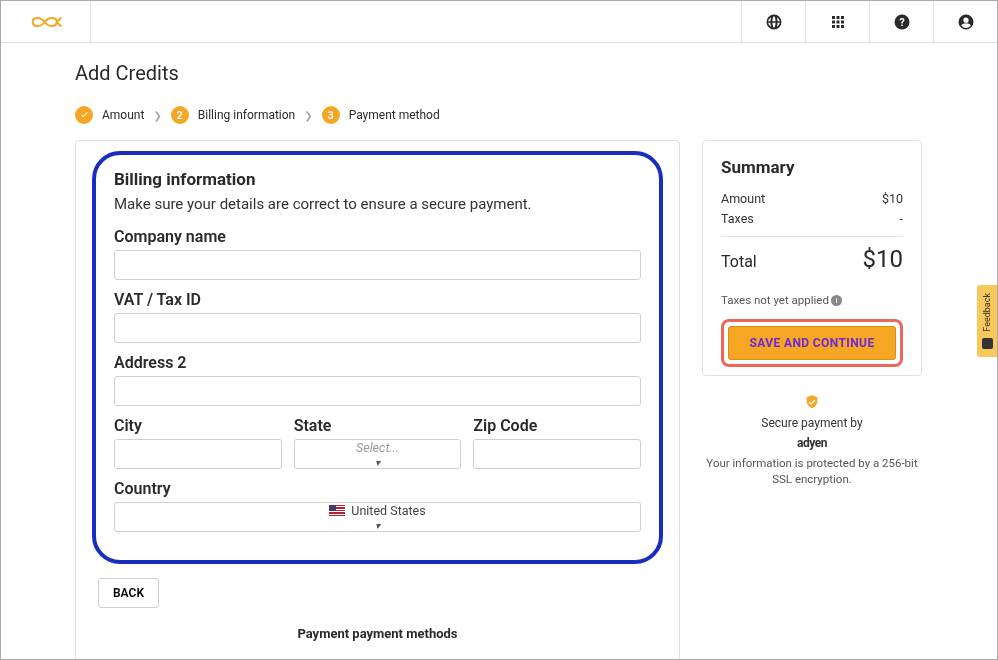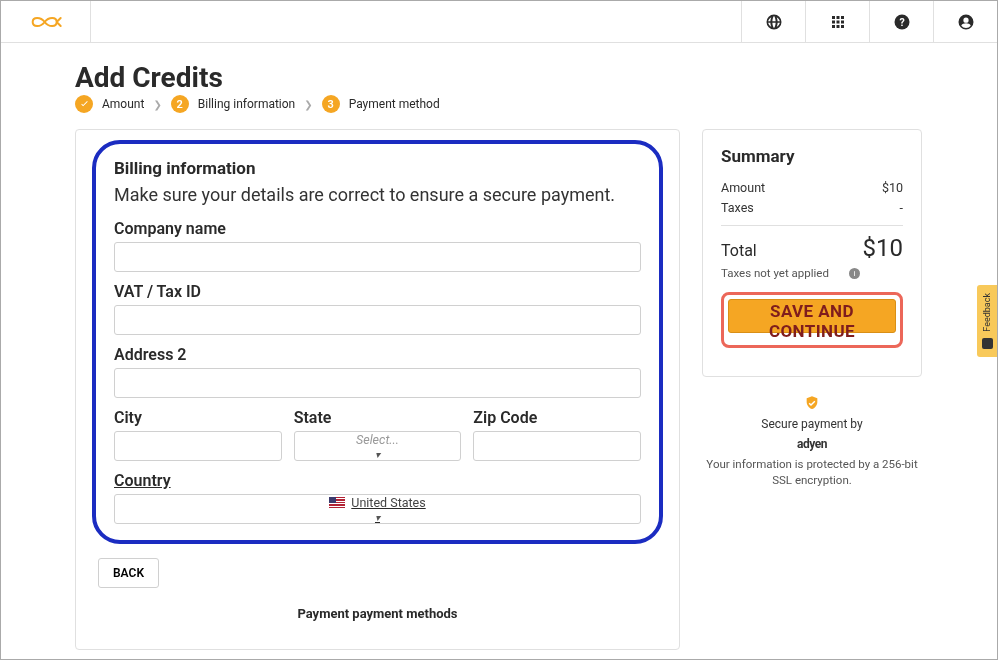--- a/index.html
+++ b/index.html
@@ -16,57 +16,57 @@
   .frame{width:998px;height:660px;border:1px solid #aaa;overflow:hidden;position:relative;margin:0 auto;}
   
   .topbar{height:42px;display:flex;border-bottom:1px solid var(--border);}
   .logo-cell{width:90px;display:flex;align-items:center;justify-content:center;border-right:1px solid var(--border);}
   .spacer{flex:1;}
   .icon-cell{width:64px;display:flex;align-items:center;justify-content:center;border-left:1px solid var(--border);cursor:pointer;}
   .icon-cell svg{width:18px;height:18px;fill:#2a2a2a;}
   .logo-cell svg{width:40px;height:20px;}
   
   .page{padding:18px 74px 0 74px;}
-  h1{font-size:28px;font-weight:700;margin:0 0 1px 0;}
+  h1{font-size:20px;font-weight:400;margin:0 0 21px 0;}
   .stepper{display:flex;align-items:center;gap:9px;font-size:12px;color:var(--text-dark);margin-bottom:16px;}
   .step-badge{width:18px;height:18px;border-radius:50%;background:var(--brand-orange);color:#fff;display:flex;align-items:center;justify-content:center;font-size:11px;font-weight:600;}
   .step-badge.check svg{width:11px;height:11px;fill:#fff;}
   .chev{color:#aaa;font-size:10px;}
   
   .cols{display:flex;gap:22px;}
   .card{border:1px solid var(--border);border-radius:4px;background:#fff;}
   .left-card{flex:0 0 605px;padding:20px 22px 22px 22px;}
   .right-col{flex:0 0 220px;display:flex;flex-direction:column;}
-  .summary-card{padding:16px 18px 28px 18px;}
+  .summary-card{padding:16px 18px 8px 18px;}
   
   .blue-wrap{border:4px solid var(--highlight-blue);border-radius:28px;padding:14px 18px 16px 18px;margin:-10px -6px 14px -6px;}
   .blue-wrap h2{font-size:17px;font-weight:700;margin:0 0 6px 0;}
-  .sub{font-size:18px;color:#333;margin:0 0 14px 0;}
+  .sub{font-size:15px;color:#333;margin:0 0 14px 0;}
   .field-label{font-size:16px;font-weight:600;margin-bottom:4px;}
   .field{margin-bottom:10px;}
   .input, .select{width:100%;height:30px;border:1px solid var(--border-input);border-radius:3px;padding:0 8px;font-size:12.5px;background:#fff;}
   .select{display:flex;align-items:center;justify-content:space-between;color:#999;font-style:italic;flex-direction:column;}
   .select .sel-text{font-style:normal;color:#444;display:flex;align-items:center;gap:6px;}
   .row3{display:flex;gap:12px;}
   .row3 .field{flex:1;}
   .caret{font-size:10px;color:#555;}
   .flag{width:16px;height:11px;display:inline-block;background:linear-gradient(#b22234 0 7.7%,#fff 7.7% 15.4%,#b22234 15.4% 23.1%,#fff 23.1% 30.8%,#b22234 30.8% 38.5%,#fff 38.5% 46.2%,#b22234 46.2% 53.9%,#fff 53.9% 61.6%,#b22234 61.6% 69.3%,#fff 69.3% 77%,#b22234 77% 84.7%,#fff 84.7% 92.4%,#b22234 92.4% 100%);position:relative;}
   .flag::before{content:"";position:absolute;left:0;top:0;width:7px;height:6px;background:#3c3b6e;}
   .back-btn{height:30px;padding:0 14px;border:1px solid var(--border-input);background:#fff;border-radius:3px;font-size:12px;font-weight:600;cursor:pointer;}
   
   .summary-card h2{font-size:17px;font-weight:700;margin:0 0 14px 0;}
   .srow{display:flex;justify-content:space-between;font-size:12.5px;margin-bottom:5px;color:#333;}
   .divider{border-top:1px solid var(--border);margin:10px 0 8px 0;}
   .total-row{display:flex;justify-content:space-between;align-items:baseline;}
   .total-label{font-size:16px;}
   .total-val{font-size:24px;font-weight:400;}
-  .tax-note{font-size:11.5px;color:#555;margin-top:4px;display:flex;align-items:center;gap:20px;}
+  .tax-note{font-size:11.5px;color:#555;margin-top:20px;display:flex;align-items:center;gap:2px;}
   .info-dot{width:11px;height:11px;border-radius:50%;background:#888;color:#fff;font-size:8px;display:flex;align-items:center;justify-content:center;}
   .red-wrap{border:3px solid var(--highlight-red);border-radius:8px;padding:4px;margin-top:12px;}
-  .save-btn{width:100%;height:34px;background:var(--brand-orange);border:1px solid #d98f16;border-radius:3px;font-size:17px;font-weight:700;letter-spacing:.4px;color:#7f1d1d;cursor:pointer;}
+  .save-btn{width:100%;height:34px;background:var(--brand-orange);border:1px solid #d98f16;border-radius:3px;font-size:12px;font-weight:700;letter-spacing:.4px;color:#6d28d9;cursor:pointer;}
   .secure{font-size:12px;color:#333;display:flex;align-items:center;justify-content:center;gap:6px;margin-top:18px;flex-direction:column;}
   .shield{width:16px;height:16px;}
   .adyen{font-weight:700;letter-spacing:-.5px;}
   .encrypt{font-size:11.5px;text-align:center;color:#555;margin-top:5px;line-height:1.4;}
   
   .accepted{text-align:center;margin-top:18px;}
   .accepted-title{font-size:13px;font-weight:700;margin-bottom:6px;}
   
   .feedback-tab{position:absolute;right:0;top:284px;width:20px;height:72px;background:#F8C95A;border-radius:3px 0 0 3px;display:flex;flex-direction:column;align-items:center;justify-content:center;gap:6px;cursor:pointer;}
   .feedback-tab span{writing-mode:vertical-rl;transform:rotate(180deg);font-size:9px;color:#333;}
@@ -156,21 +156,21 @@
                 <span>Select...</span>
                 <span class="caret">▾</span>
               </div>
             </div>
             <div class="field">
               <div class="field-label">Zip Code</div>
               <input class="input" style="">
             </div>
           </div>
 
-          <div class="field" style="margin-bottom:0;text-decoration:underline;">
+          <div class="field" style="margin-bottom:12px;">
             <div class="field-label">Country</div>
             <div class="select">
               <span class="sel-text">
                 <span class="flag"></span>
                 <span>United States</span>
               </span>
               <span class="caret">▾</span>
             </div>
           </div>
         </div>

